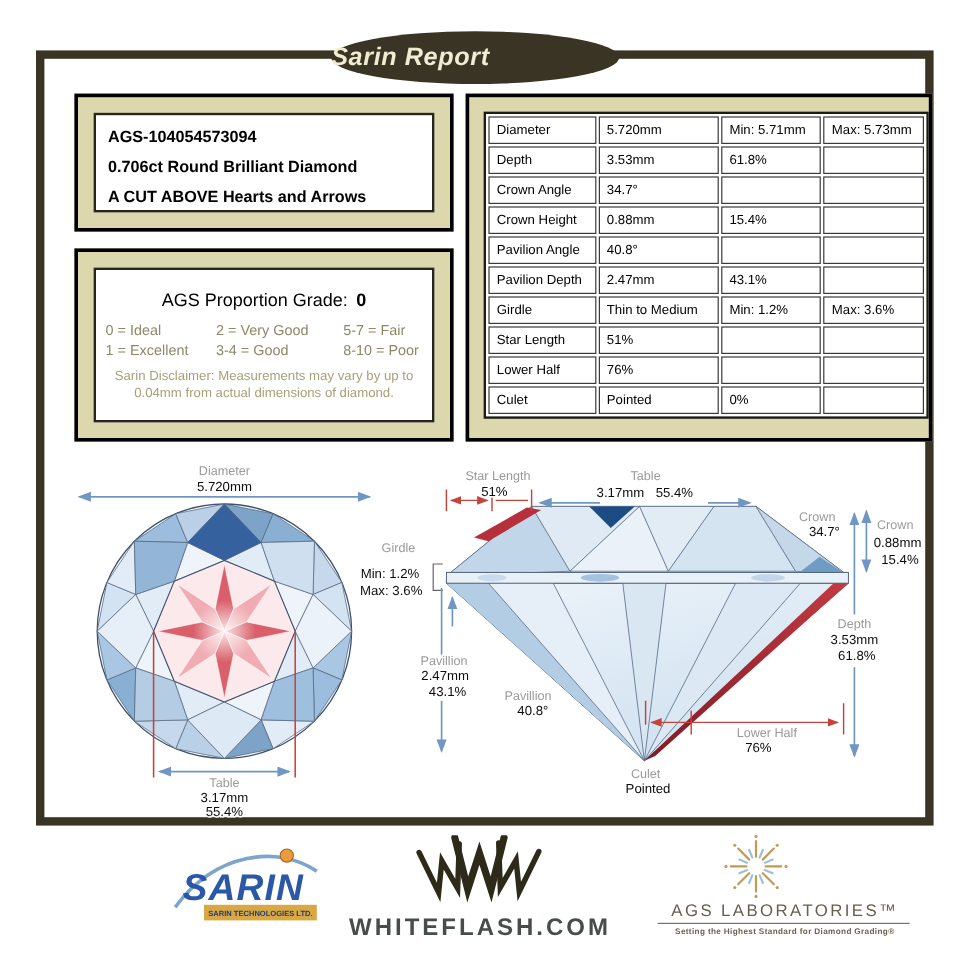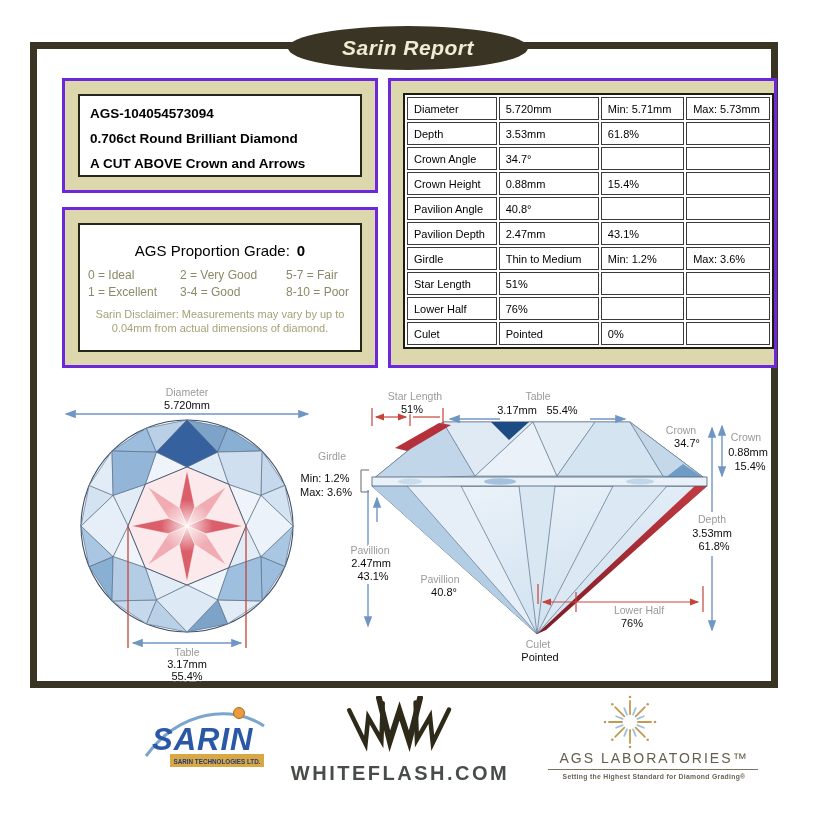--- a/index.html
+++ b/index.html
@@ -1,25 +1,25 @@
 <!DOCTYPE html>
 <html><head>
 <meta charset="utf-8">
 <style>
   html,body{margin:0;padding:0;background:#fff;}
   body{width:816px;height:816px;position:relative;font-family:"Liberation Sans",sans-serif;overflow:hidden;}
   .abs{position:absolute;}
   
-  .title-oval{left:288px;top:26px;width:240px;height:44px;background:#393424;border-radius:50%;
-    display:flex;align-items:center;justify-content:center;z-index:6;}
+  .title-oval{left:276px;top:26px;width:240px;height:44px;background:#393424;border-radius:50%;
+    display:flex;align-items:center;z-index:6;}
   .title-oval span{color:#f0ecd2;font-style:italic;font-weight:bold;font-size:21px;letter-spacing:.5px;}
   
   .main-frame{left:30px;top:42px;width:748px;height:646px;border:7px solid #393424;background:#fff;box-sizing:border-box;z-index:1;}
   
-  .panel{background:#dcd7ac;border:3px solid #6d28d9;box-sizing:border-box;z-index:3;}
+  .panel{background:#dcd7ac;border:3px solid #000000;box-sizing:border-box;z-index:3;}
   .panel-inner{position:absolute;inset:13px;background:#fff;border:2px solid #26261a;}
   #id-box{left:62px;top:78px;width:316px;height:115px;}
   #id-box .panel-inner{padding:5px 10px;box-sizing:border-box;}
   #id-box .line{font-weight:bold;font-size:13.5px;color:#000;line-height:25px;white-space:nowrap;}
   #grade-box{left:62px;top:207px;width:316px;height:161px;}
   #grade-box .panel-inner{text-align:center;box-sizing:border-box;padding-top:17px;}
   .grade-title{font-size:15px;color:#000;}
   .grade-title b{margin-left:7px;}
   .legend{margin:9px auto 0;display:grid;grid-template-columns:92px 106px 86px;text-align:left;
     color:#8b8967;font-size:12px;row-gap:3px;width:284px;padding-left:8px;box-sizing:border-box;}
@@ -54,21 +54,21 @@
 <div class="abs main-frame"></div>
 
 <div class="abs title-oval">
   <span>Sarin Report</span>
 </div>
 
 <div class="abs panel" id="id-box">
   <div class="panel-inner">
     <div class="line">AGS-104054573094</div>
     <div class="line">0.706ct Round Brilliant Diamond</div>
-    <div class="line">A CUT ABOVE Crown and Arrows</div>
+    <div class="line">A CUT ABOVE Hearts and Arrows</div>
   </div>
 </div>
 
 <div class="abs panel" id="grade-box">
   <div class="panel-inner">
     <div class="grade-title">
       <span>AGS Proportion Grade:</span><b>0</b>
     </div>
     <div class="legend">
       <span>0 = Ideal</span>

